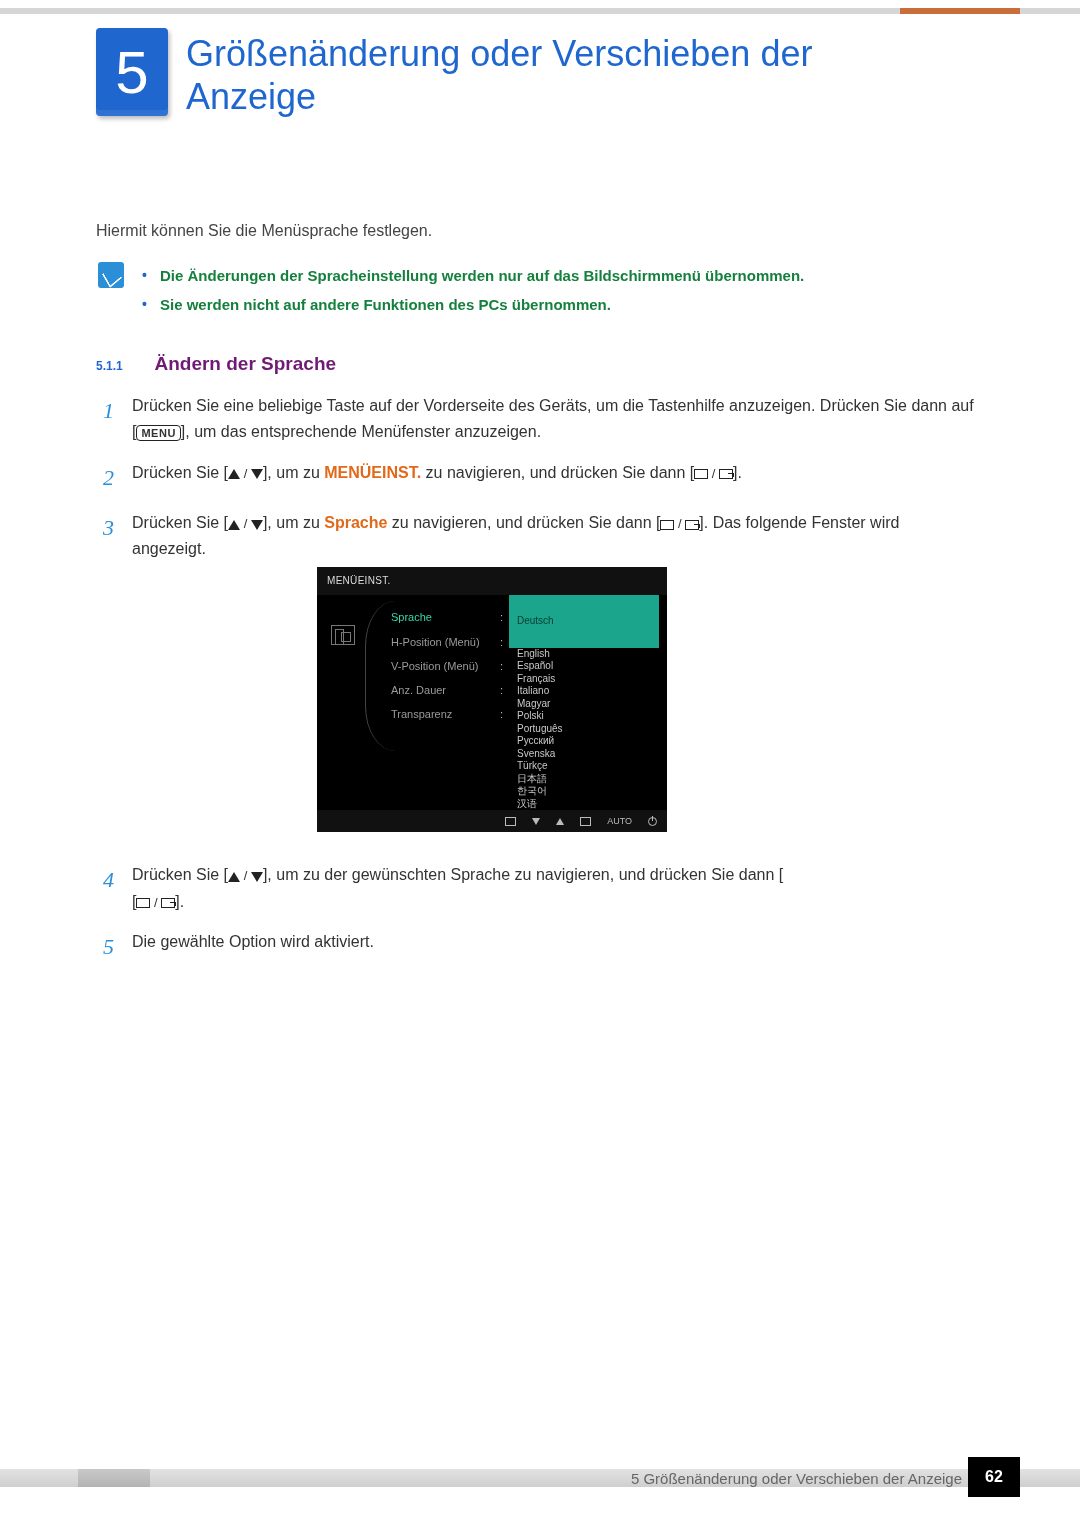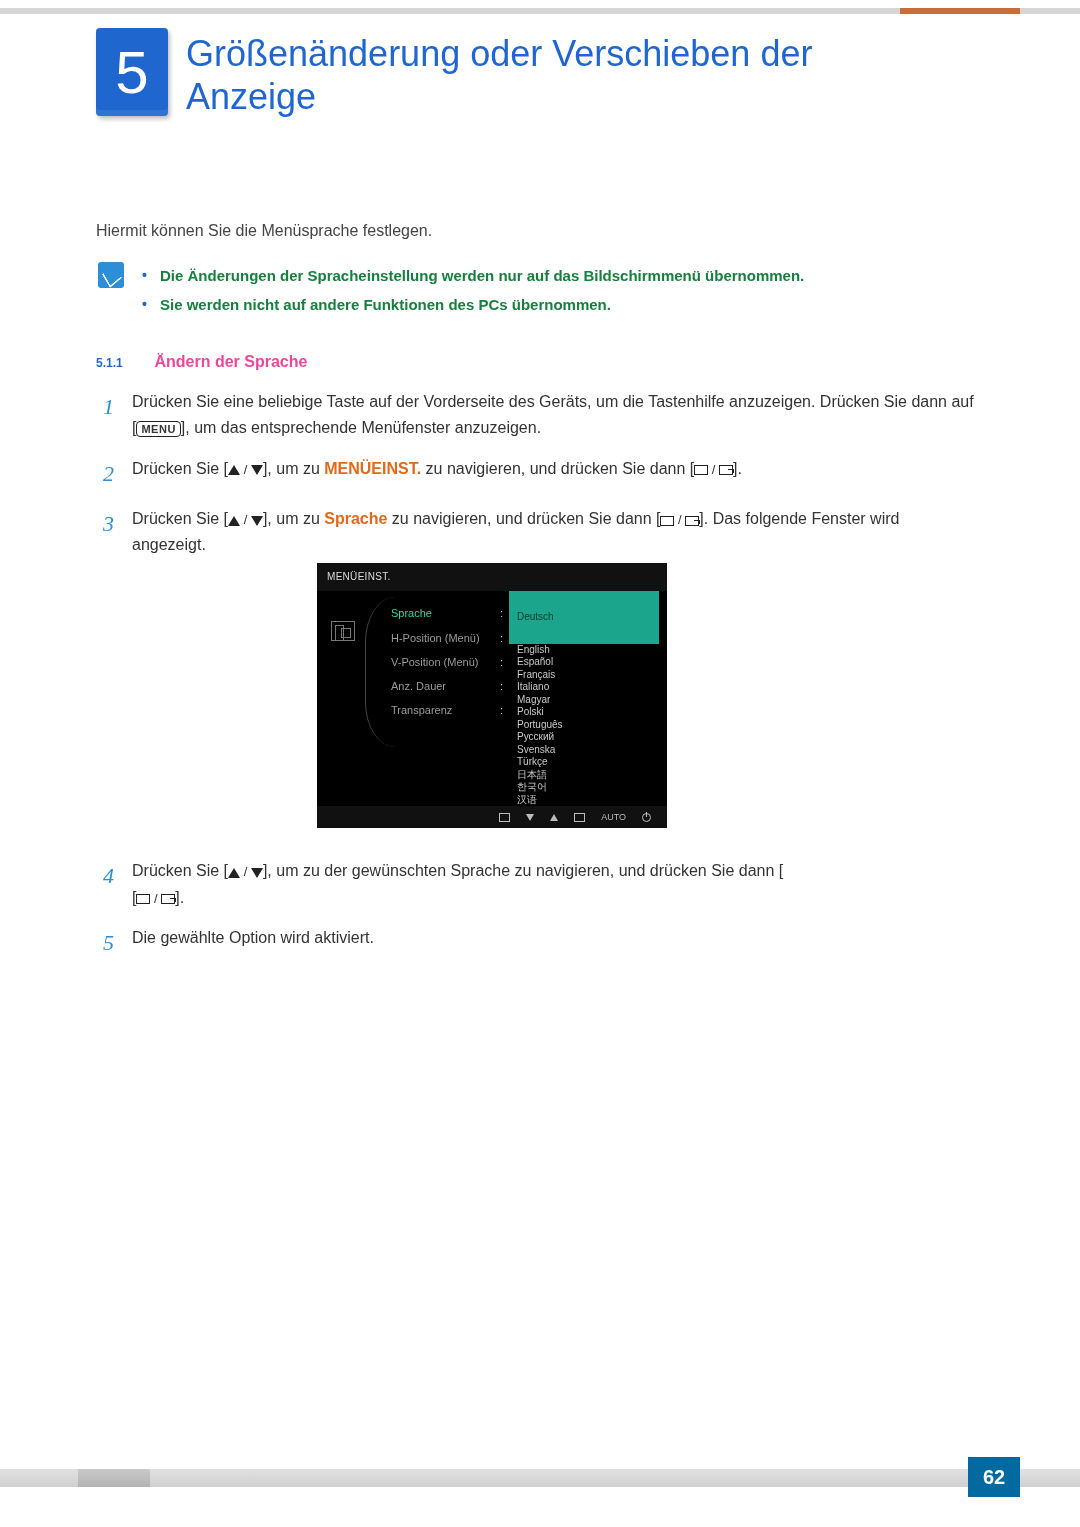--- a/index.html
+++ b/index.html
@@ -31,21 +31,21 @@
 
   .note-block { margin-top: 22px; display: flex; gap: 18px; }
   .note-icon { width: 26px; height: 26px; background: #2b8fd8; border-radius: 3px; flex-shrink: 0; margin-left: 2px; position: relative; }
   .note-icon::after { content:''; position:absolute; left:6px; top:6px; width:14px; height:14px; border:2px solid #fff; border-top:none; border-right:none; transform: rotate(-40deg) skewX(-10deg); border-radius:1px; }
   .note-list { list-style: none; font-size: 15px; color: #15803d; font-weight: bold; }
   .note-list li { position: relative; padding-left: 18px; line-height: 1.9; }
   .note-list li::before { content:'•'; position:absolute; left:0; top:0; color:#1f67cf; font-size:14px; }
 
   .subsection { margin-top: 34px; }
   .subsection-num { color:#1f67cf; font-weight:700; font-size:12px; display:inline-block; width:54px; }
-  .subsection-title { color:#ec4899; font-weight:700; font-size:16px; }
+  .subsection-title { color:#701a75; font-weight:700; font-size:19px; }
 
   .steps { margin-top: 18px; font-size: 16px; color:#333; }
   .step { display:flex; gap:18px; margin-bottom: 14px; line-height:1.65; }
   .step-num { color:#2b8fd8; font-style: italic; font-size:22px; font-family: Georgia, 'Times New Roman', serif; width: 18px; flex-shrink:0; text-align:right; }
   .step-body { flex:1; }
   .hl-orange { color:#e06a1a; font-weight:700; }
 
   .inline-btn {
     display:inline-block; padding:1px 4px; background:#fff; border:1px solid #222; border-radius:4px;
     font-family:Arial; font-size:11px; font-weight:700; letter-spacing:0.5px; vertical-align:middle;
@@ -69,33 +69,33 @@
   .osd-side-ic::before{left:3px;top:3px;width:7px;height:14px;border:1px solid #777;background:transparent;}
   .osd-side-ic::after{right:3px;top:6px;width:8px;height:8px;border:1px solid #777;background:transparent;}
   .osd-mid { width: 140px; background:#000; padding:10px 6px 10px 0; position:relative; }
   .osd-curve { position:absolute; left:-4px; top:6px; width:30px; height:150px; border:1px solid #444; border-right:none; border-radius: 60px 0 0 60px / 90px 0 0 90px; border-top:none; border-bottom:none;}
   .osd-row { display:flex; justify-content:space-between; padding:3px 0 3px 22px; white-space:nowrap; }
   .osd-row .lbl { color:#9a9a9a; }
   .osd-row.sel .lbl { color:#38d6a8; }
   .osd-right { width:150px; background:#000; padding-top:0; position:relative; }
   .osd-hi { background:#1aa58c; color:#0b3d32; padding:18px 8px; font-size:10px; }
   .osd-lang { color:#c9c9c9; font-size:10px; padding:0 8px; line-height:1.25; }
-  .osd-foot { background:#111; display:flex; align-items:center; justify-content:flex-end; gap:16px; padding:4px 16px; height:22px; font-size:9px; color:#bbb; }
+  .osd-foot { background:#111; display:flex; align-items:center; justify-content:flex-end; gap:16px; padding:4px 10px; height:22px; font-size:9px; color:#bbb; }
   .osd-foot .cell{display:flex;align-items:center;gap:3px;}
   .f-ic{width:11px;height:9px;border:1px solid #bbb;}
   .f-tri-d{display:inline-block;width:0;height:0;border-left:4px solid transparent;border-right:4px solid transparent;border-top:7px solid #bbb;}
   .f-tri-u{display:inline-block;width:0;height:0;border-left:4px solid transparent;border-right:4px solid transparent;border-bottom:7px solid #bbb;}
   .f-pwr{width:9px;height:9px;border:1.2px solid #bbb;border-radius:50%;position:relative;}
   .f-pwr::after{content:'';position:absolute;left:3px;top:-2px;width:1px;height:5px;background:#bbb;}
 
   
   .footer-bar { position: absolute; bottom: 40px; left: 0; width: 1080px; height: 18px; background: linear-gradient(#e2e2e2,#cfcfcf); }
   .footer-bar-accent { position:absolute; bottom:40px; left:78px; width:72px; height:18px; background: linear-gradient(#c9c9c9,#b3b3b3); }
   .footer-txt { position:absolute; bottom:38px; right:118px; font-size:15px; color:#666; height:22px; display:flex; align-items:center; }
-  .page-num { position:absolute; bottom:30px; right:60px; width:52px; height:40px; background:#0369a1; color:#fff; display:flex; align-items:center; justify-content:center; font-size:20px; font-weight:700; }
+  .page-num { position:absolute; bottom:30px; right:60px; width:52px; height:40px; background:#000000; color:#fff; display:flex; align-items:center; justify-content:center; font-size:16px; font-weight:700; }
 </style>
 </head>
 <body>
 
 <div class="page">
   <div class="top-bar"></div>
   <div class="top-bar-accent"></div>
 
   <div class="chapter-badge">5</div>
   <div class="chapter-title">Größenänderung oder Verschieben der Anzeige</div>
@@ -217,14 +217,15 @@
       <div class="step">
         <div class="step-num">5</div>
         <div class="step-body">Die gewählte Option wird aktiviert.</div>
       </div>
 
     </div>
   </div>
 
   <div class="footer-bar"></div>
   <div class="footer-bar-accent"></div>
+  <div class="footer-txt">5 Größenänderung oder Verschieben der Anzeige</div>
   <div class="page-num">62</div>
 </div>
 
 </body></html>

